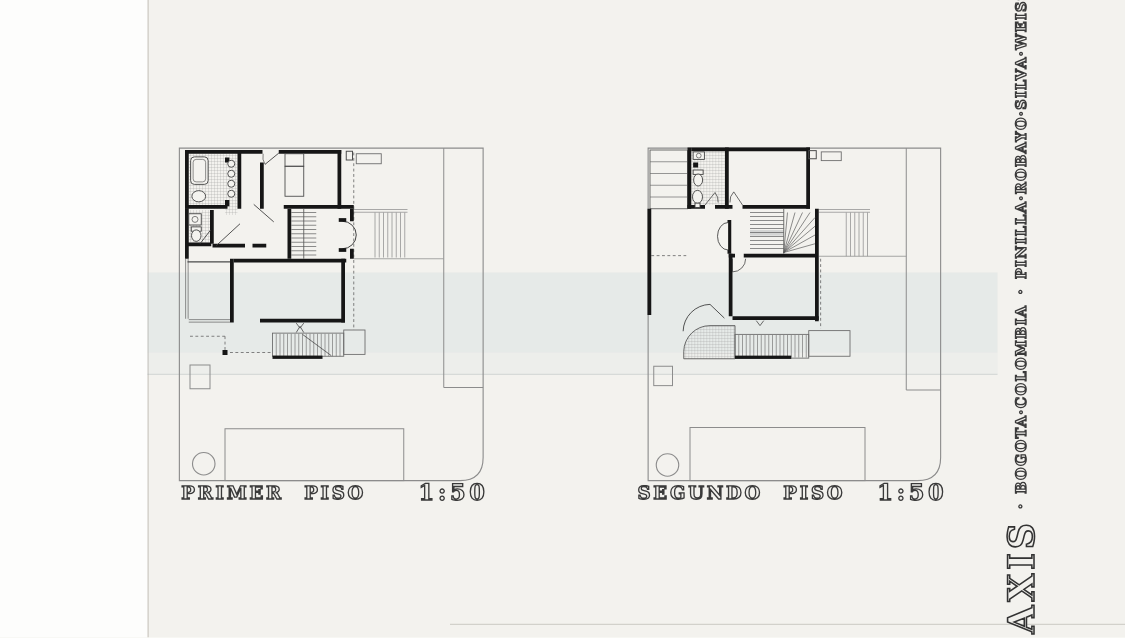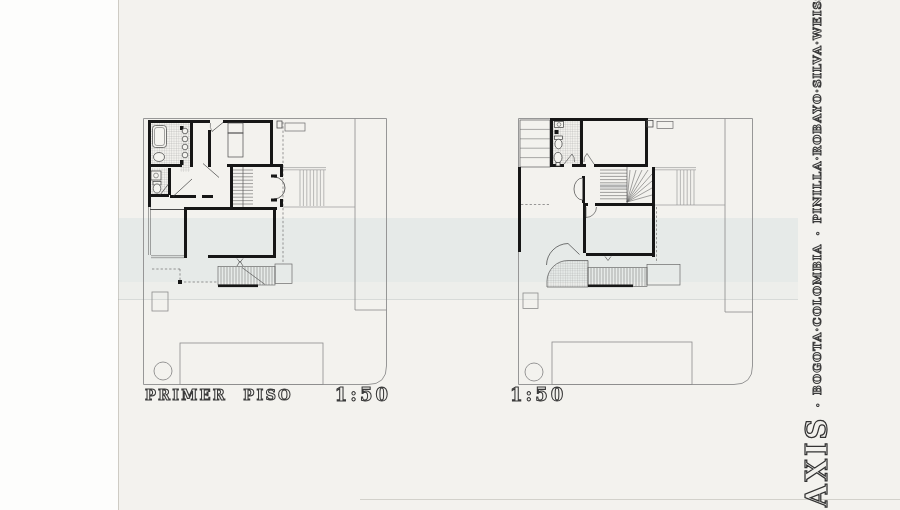--- a/index.html
+++ b/index.html
@@ -257,20 +257,21 @@
     <rect x="142" y="20.5" width="6" height="6.5"></rect>
     <rect x="152" y="21.5" width="16" height="7" stroke="#6a6a6a" stroke-width="0.7"></rect>
   </g>
 </svg>
 
 <div class="caption cap1">
   <span class="outline-text plan-title">PRIMER PISO</span>
   <span class="outline-text plan-scale">1:50</span>
 </div>
 <div class="caption cap2">
+  <span class="outline-text plan-title">SEGUNDO PISO</span>
   <span class="outline-text plan-scale">1:50</span>
 </div>
 
 <div class="branding">
   <span class="outline-text brand-firm">AXIS</span>
   <span class="outline-text brand-sep">·</span>
   <span class="outline-text brand-word">BOGOTA·COLOMBIA</span>
   <span class="outline-text brand-sep">·</span>
   <span class="outline-text brand-word">PINILLA·ROBAYO·SILVA·WEISS</span>
 

